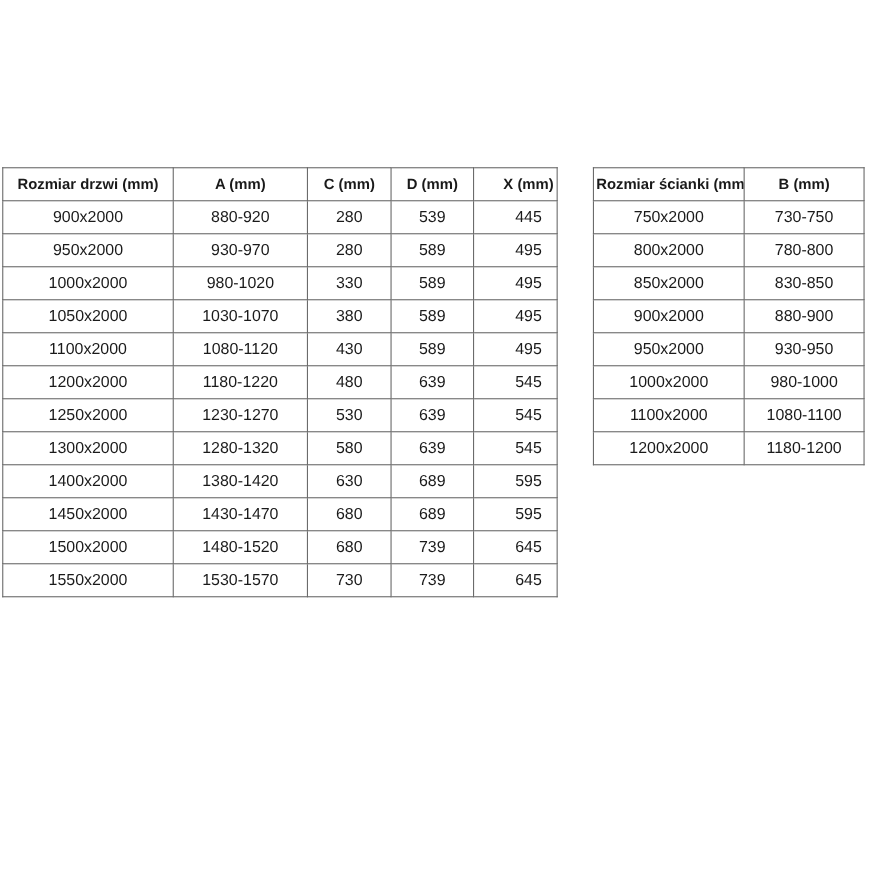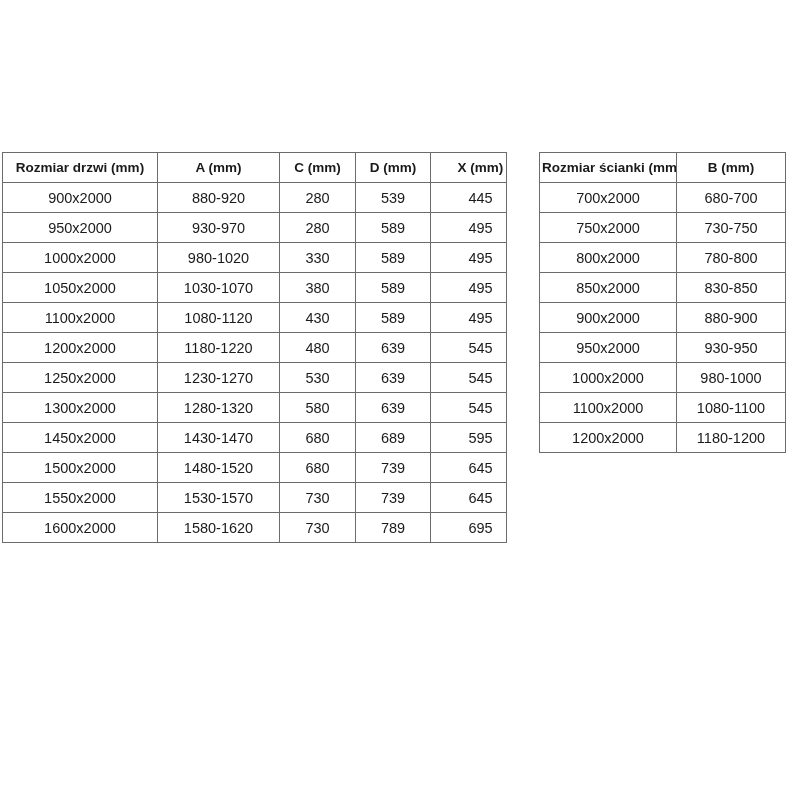--- a/index.html
+++ b/index.html
@@ -116,61 +116,57 @@
           <td>545</td>
         </tr>
         <tr>
           <td>1300x2000</td>
           <td>1280-1320</td>
           <td>580</td>
           <td>639</td>
           <td>545</td>
         </tr>
         <tr>
+          <td>1400x2000</td>
+          <td>1380-1420</td>
+          <td>630</td>
+          <td>689</td>
+          <td>595</td>
+        </tr>
+        <tr>
           <td>1450x2000</td>
           <td>1430-1470</td>
           <td>680</td>
           <td>689</td>
           <td>595</td>
         </tr>
         <tr>
           <td>1500x2000</td>
           <td>1480-1520</td>
           <td>680</td>
           <td>739</td>
           <td>645</td>
         </tr>
         <tr>
           <td>1550x2000</td>
           <td>1530-1570</td>
           <td>730</td>
           <td>739</td>
           <td>645</td>
         </tr>
-        <tr>
-          <td>1600x2000</td>
-          <td>1580-1620</td>
-          <td>730</td>
-          <td>789</td>
-          <td>695</td>
-        </tr>
       </tbody>
     </table>
   <table class="dim-table walls">
       <thead>
         <tr>
           <th>Rozmiar ścianki (mm)</th>
           <th>B (mm)</th>
         </tr>
       </thead>
       <tbody>
-        <tr>
-          <td>700x2000</td>
-          <td>680-700</td>
-        </tr>
         <tr>
           <td>750x2000</td>
           <td>730-750</td>
         </tr>
         <tr>
           <td>800x2000</td>
           <td>780-800</td>
         </tr>
         <tr>
           <td>850x2000</td>

